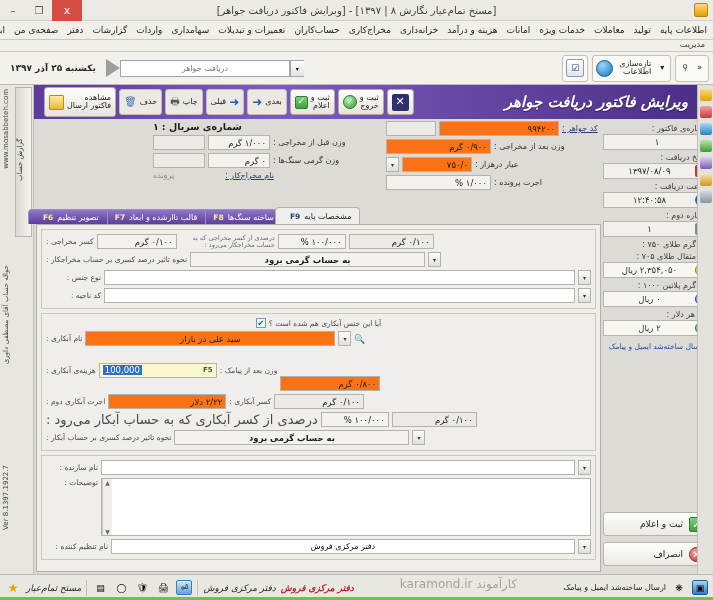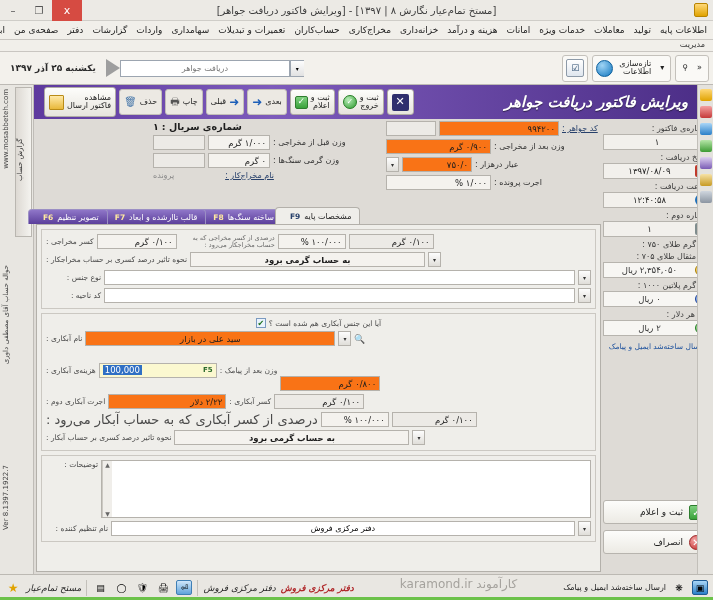--- a/index.html
+++ b/index.html
@@ -384,21 +384,21 @@
         </div>
 
         <div class="rc-lbl">فی هر دلار :</div>
         <div class="rc-money">
           <div class="coin g"></div>
           <div class="val" style="flex:1;text-align:center">۲ ریال</div>
         </div>
 
         <div class="mail-link">ارسال ساخته‌شد ایمیل و پیامک</div>
 
-        <div style="position:absolute;bottom:12px;left:0;right:0;">
+        <div style="position:absolute;bottom:0;left:0;right:0;">
           <div class="act-btn">
             <div class="sq green">✓</div>
             <span>ثبت و اعلام</span>
           </div>
           <div class="act-btn">
             <div class="sq red">✕</div>
             <span>انصراف</span>
           </div>
         </div>
       </div>
@@ -569,20 +569,27 @@
             <div class="row">
               <div class="drop">▾</div>
               <div class="inp" style="width:235px;justify-content:center;font-weight:bold;">
                 <span class="v" style="text-align:center">به حساب گرمی برود</span>
               </div>
               <span class="lbl2">نحوه تاثیر درصد کسری بر حساب آبکار :</span>
             </div>
           </div>
 
           <div class="group">
+            <div class="row">
+              <div class="drop">▾</div>
+              <div class="wide-inp">
+                <span></span>
+              </div>
+              <span class="lbl2" style="width:52px;">نام سازنده :</span>
+            </div>
             <div class="row" style="align-items:flex-start;">
               <div class="txtarea">
                 <div class="scrollbar">
                     <span>▲</span>
                     <span>▼</span>
                   </div>
                 <span></span>
               </div>
               <span class="lbl2" style="width:52px;">توضیحات :</span>
             </div>

